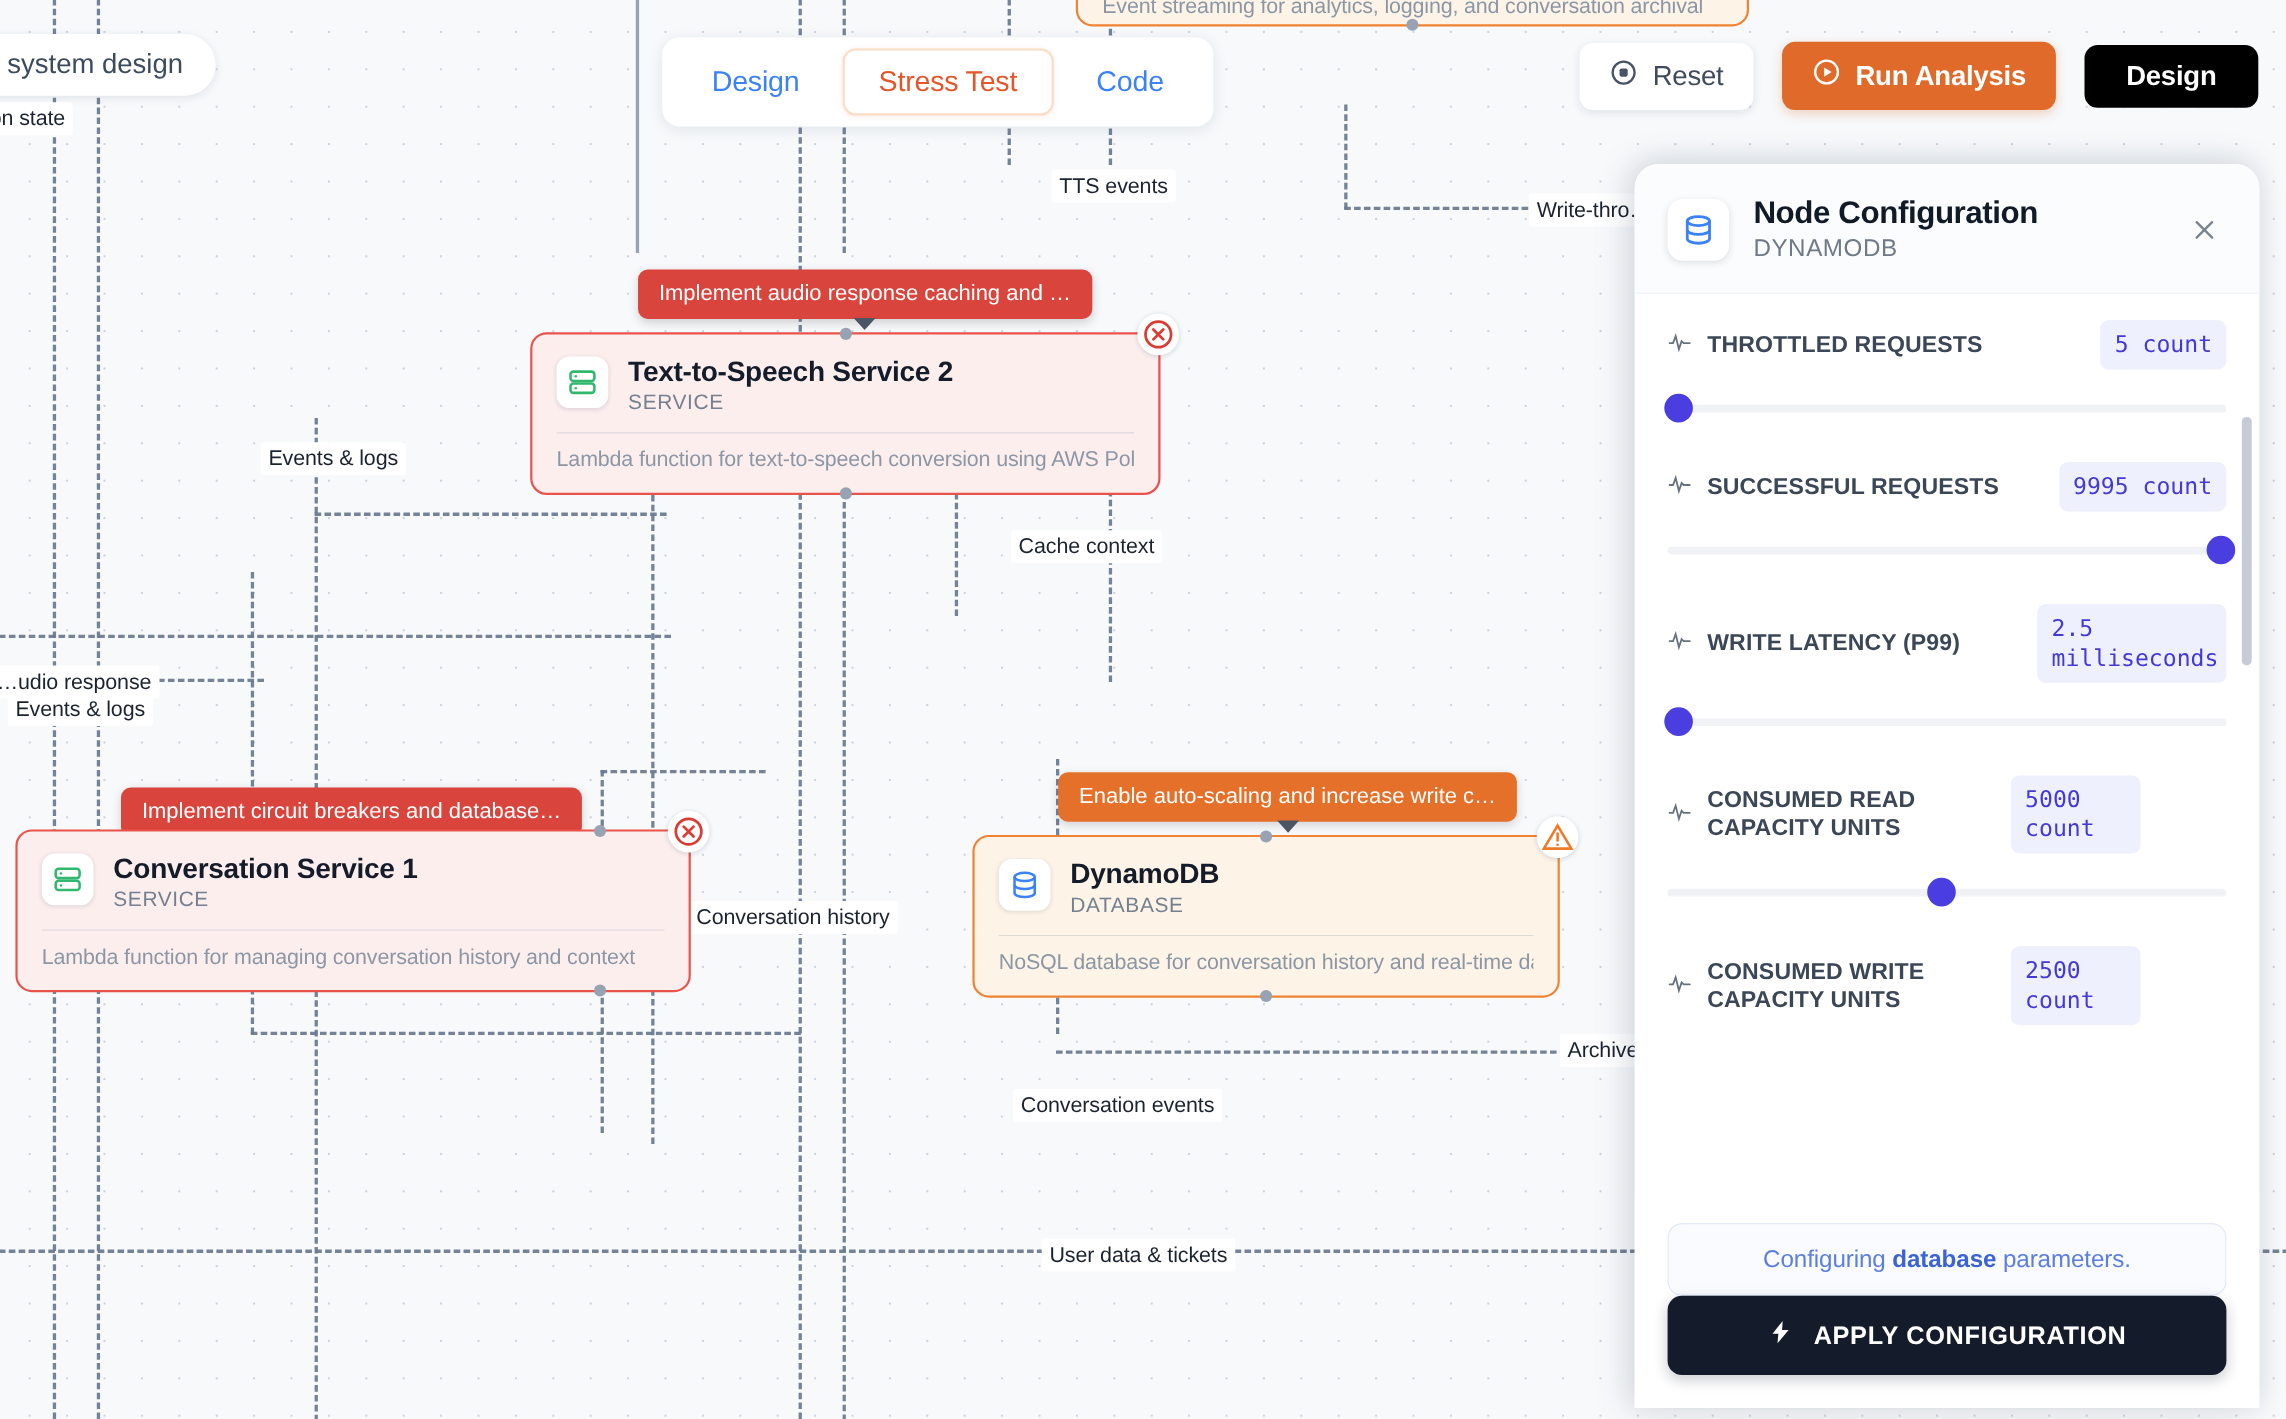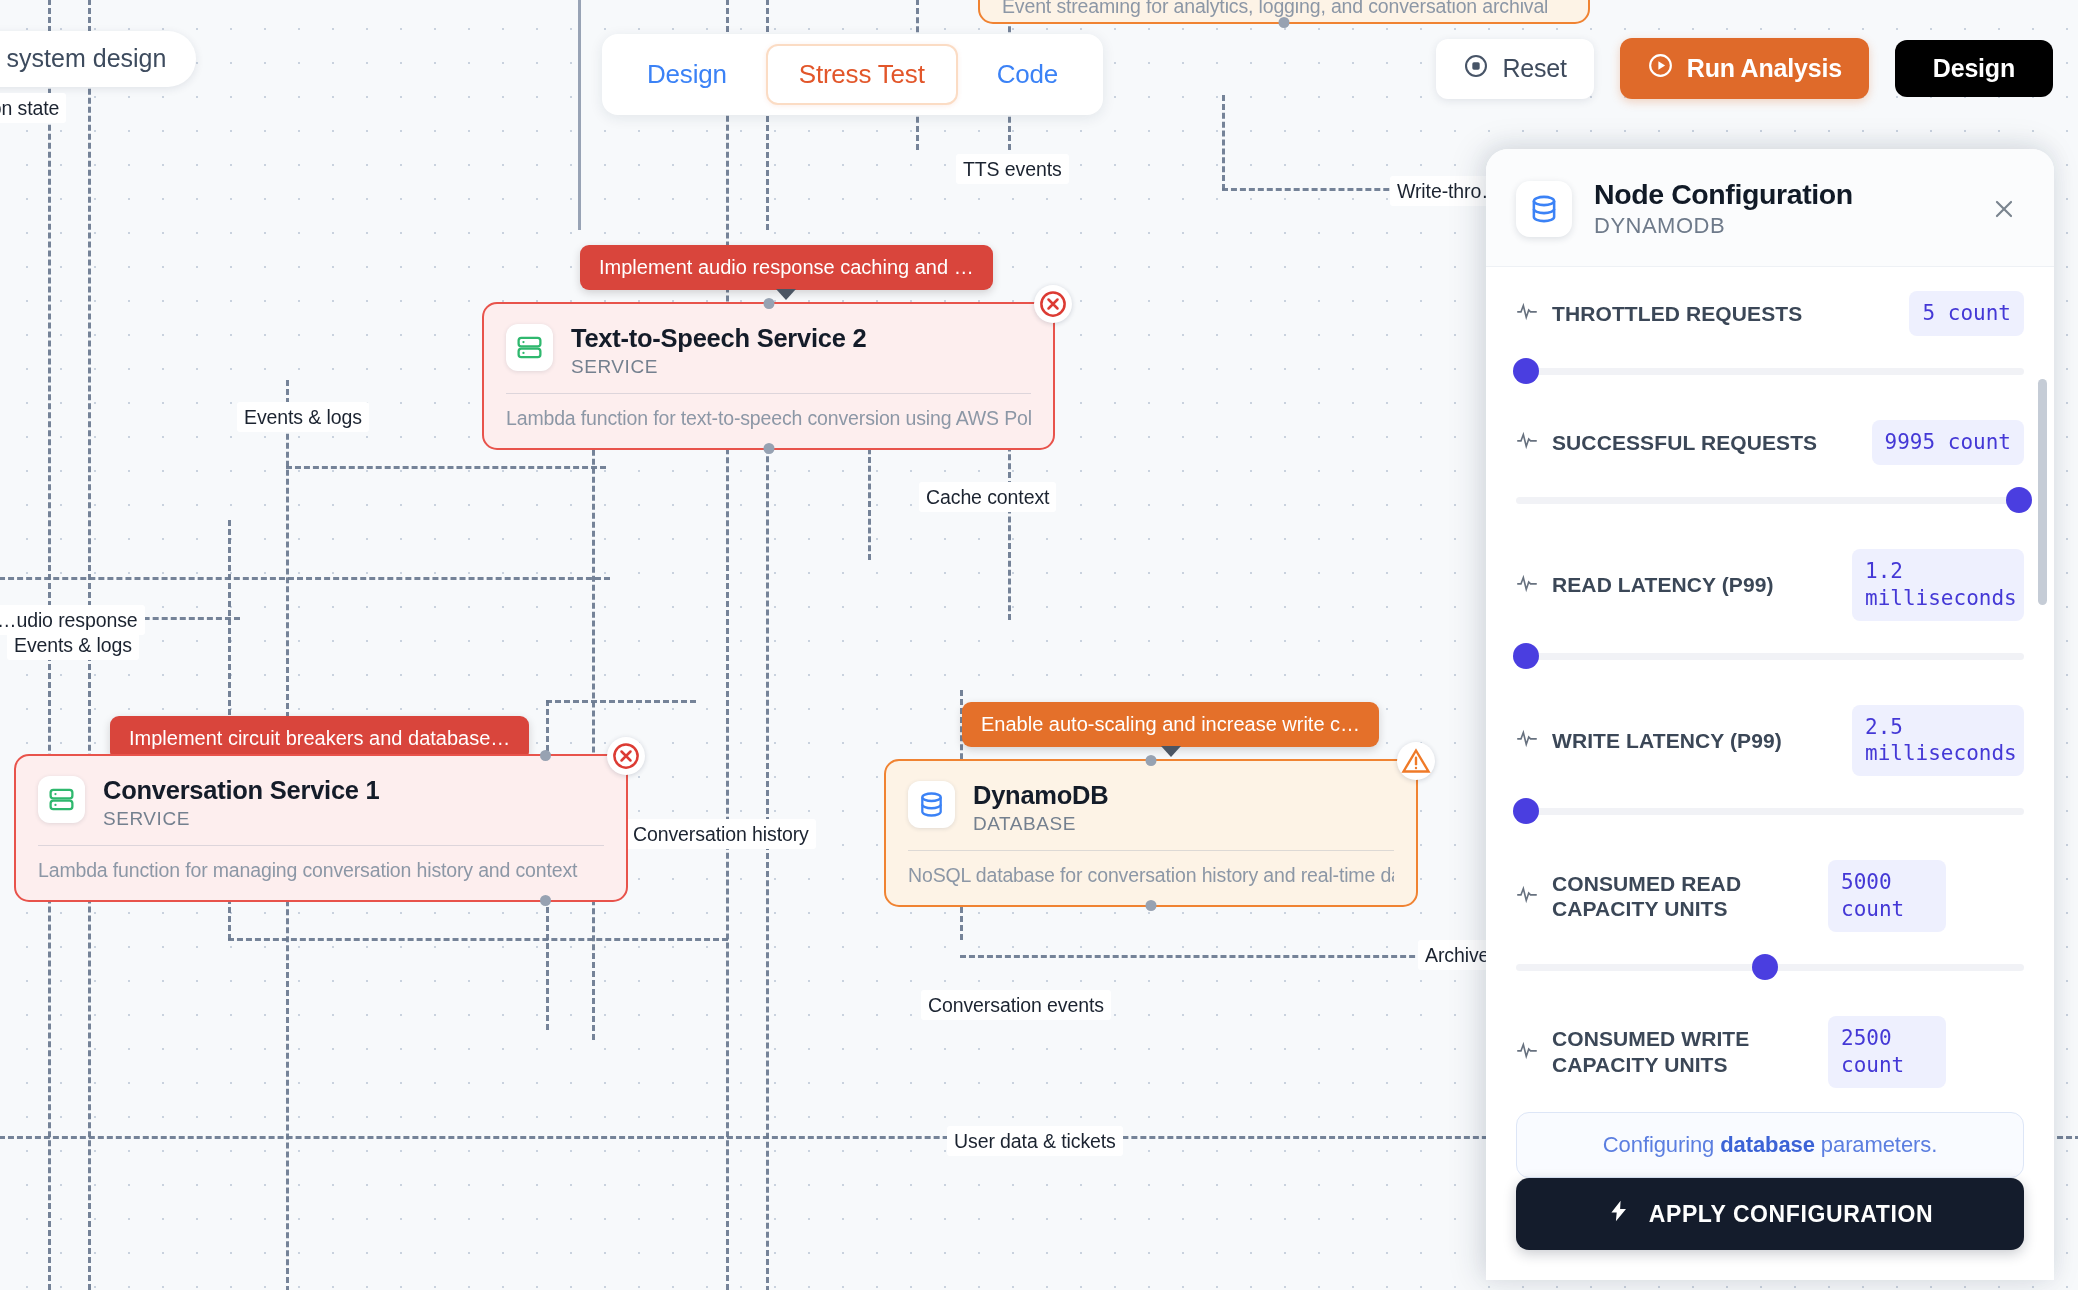--- a/index.html
+++ b/index.html
@@ -494,35 +494,20 @@
         </span>
         <span class="param-name">SUCCESSFUL REQUESTS</span>
         <span class="param-value">9995 count</span>
       </div>
       <div class="slider">
         <div class="slider-track"></div>
         <div class="slider-thumb" style="left:99%;"></div>
       </div>
     </div>
 
-    <div class="param">
-      <div class="param-row">
-        <span>
-          <svg width="22" height="22" viewBox="0 0 24 24" fill="none" stroke="#67717f" stroke-width="1.8" stroke-linecap="round">
-            <path d="M2 13h3.4l2.6-7 3.2 13 2.7-8 2 2H22"></path>
-          </svg>
-        </span>
-        <span class="param-name">READ LATENCY (P99)</span>
-        <span class="param-value">1.2 milliseconds</span>
-      </div>
-      <div class="slider">
-        <div class="slider-track"></div>
-        <div class="slider-thumb" style="left:2%;"></div>
-      </div>
-    </div>
 
     <div class="param">
       <div class="param-row">
         <span>
           <svg width="22" height="22" viewBox="0 0 24 24" fill="none" stroke="#67717f" stroke-width="1.8" stroke-linecap="round">
             <path d="M2 13h3.4l2.6-7 3.2 13 2.7-8 2 2H22"></path>
           </svg>
         </span>
         <span class="param-name">WRITE LATENCY (P99)</span>
         <span class="param-value">2.5 milliseconds</span>

